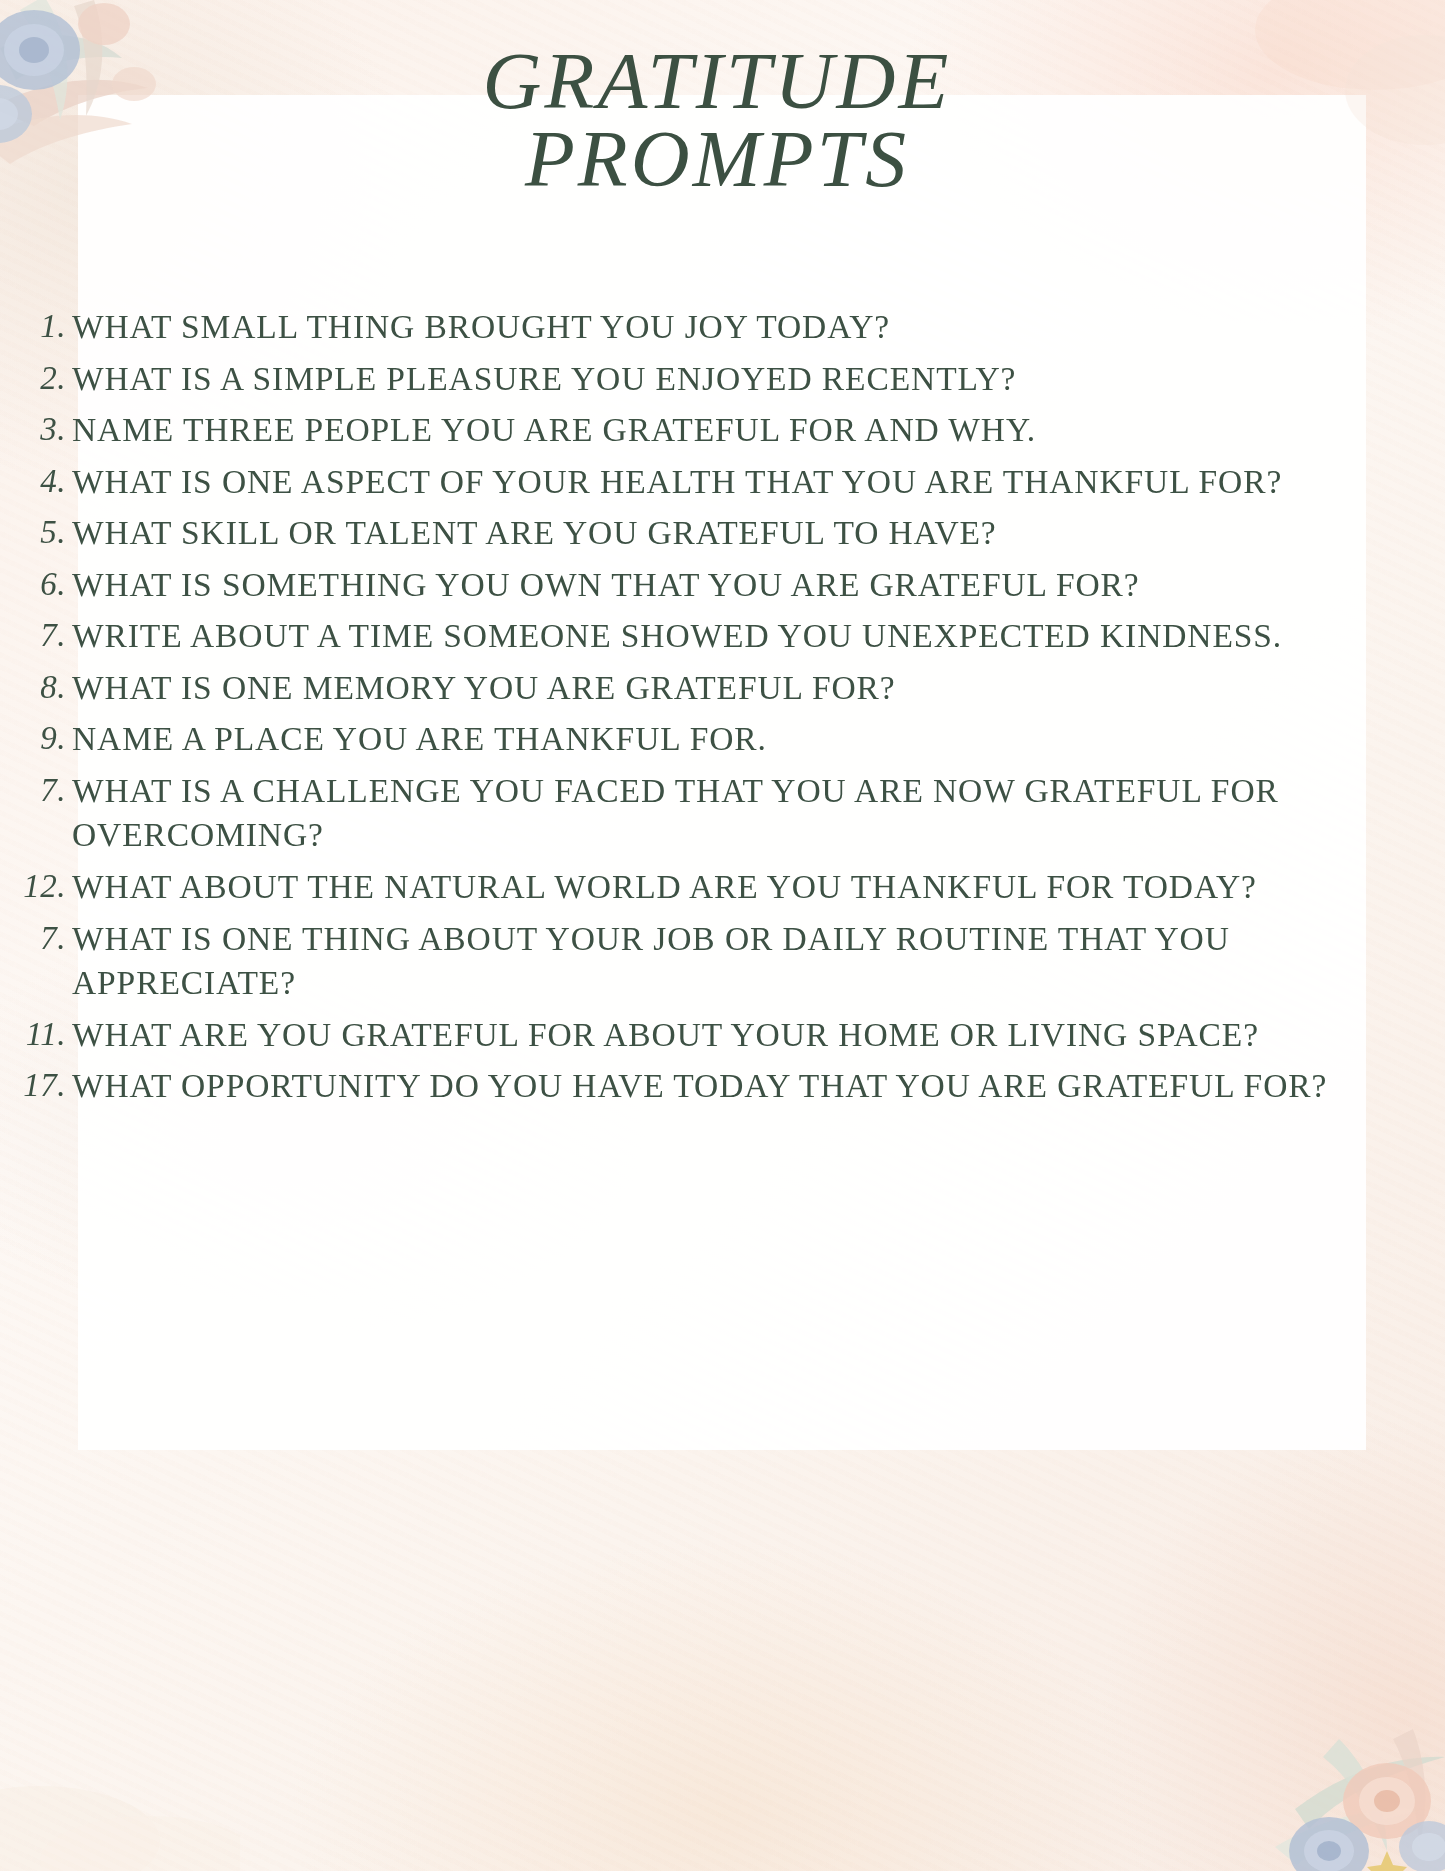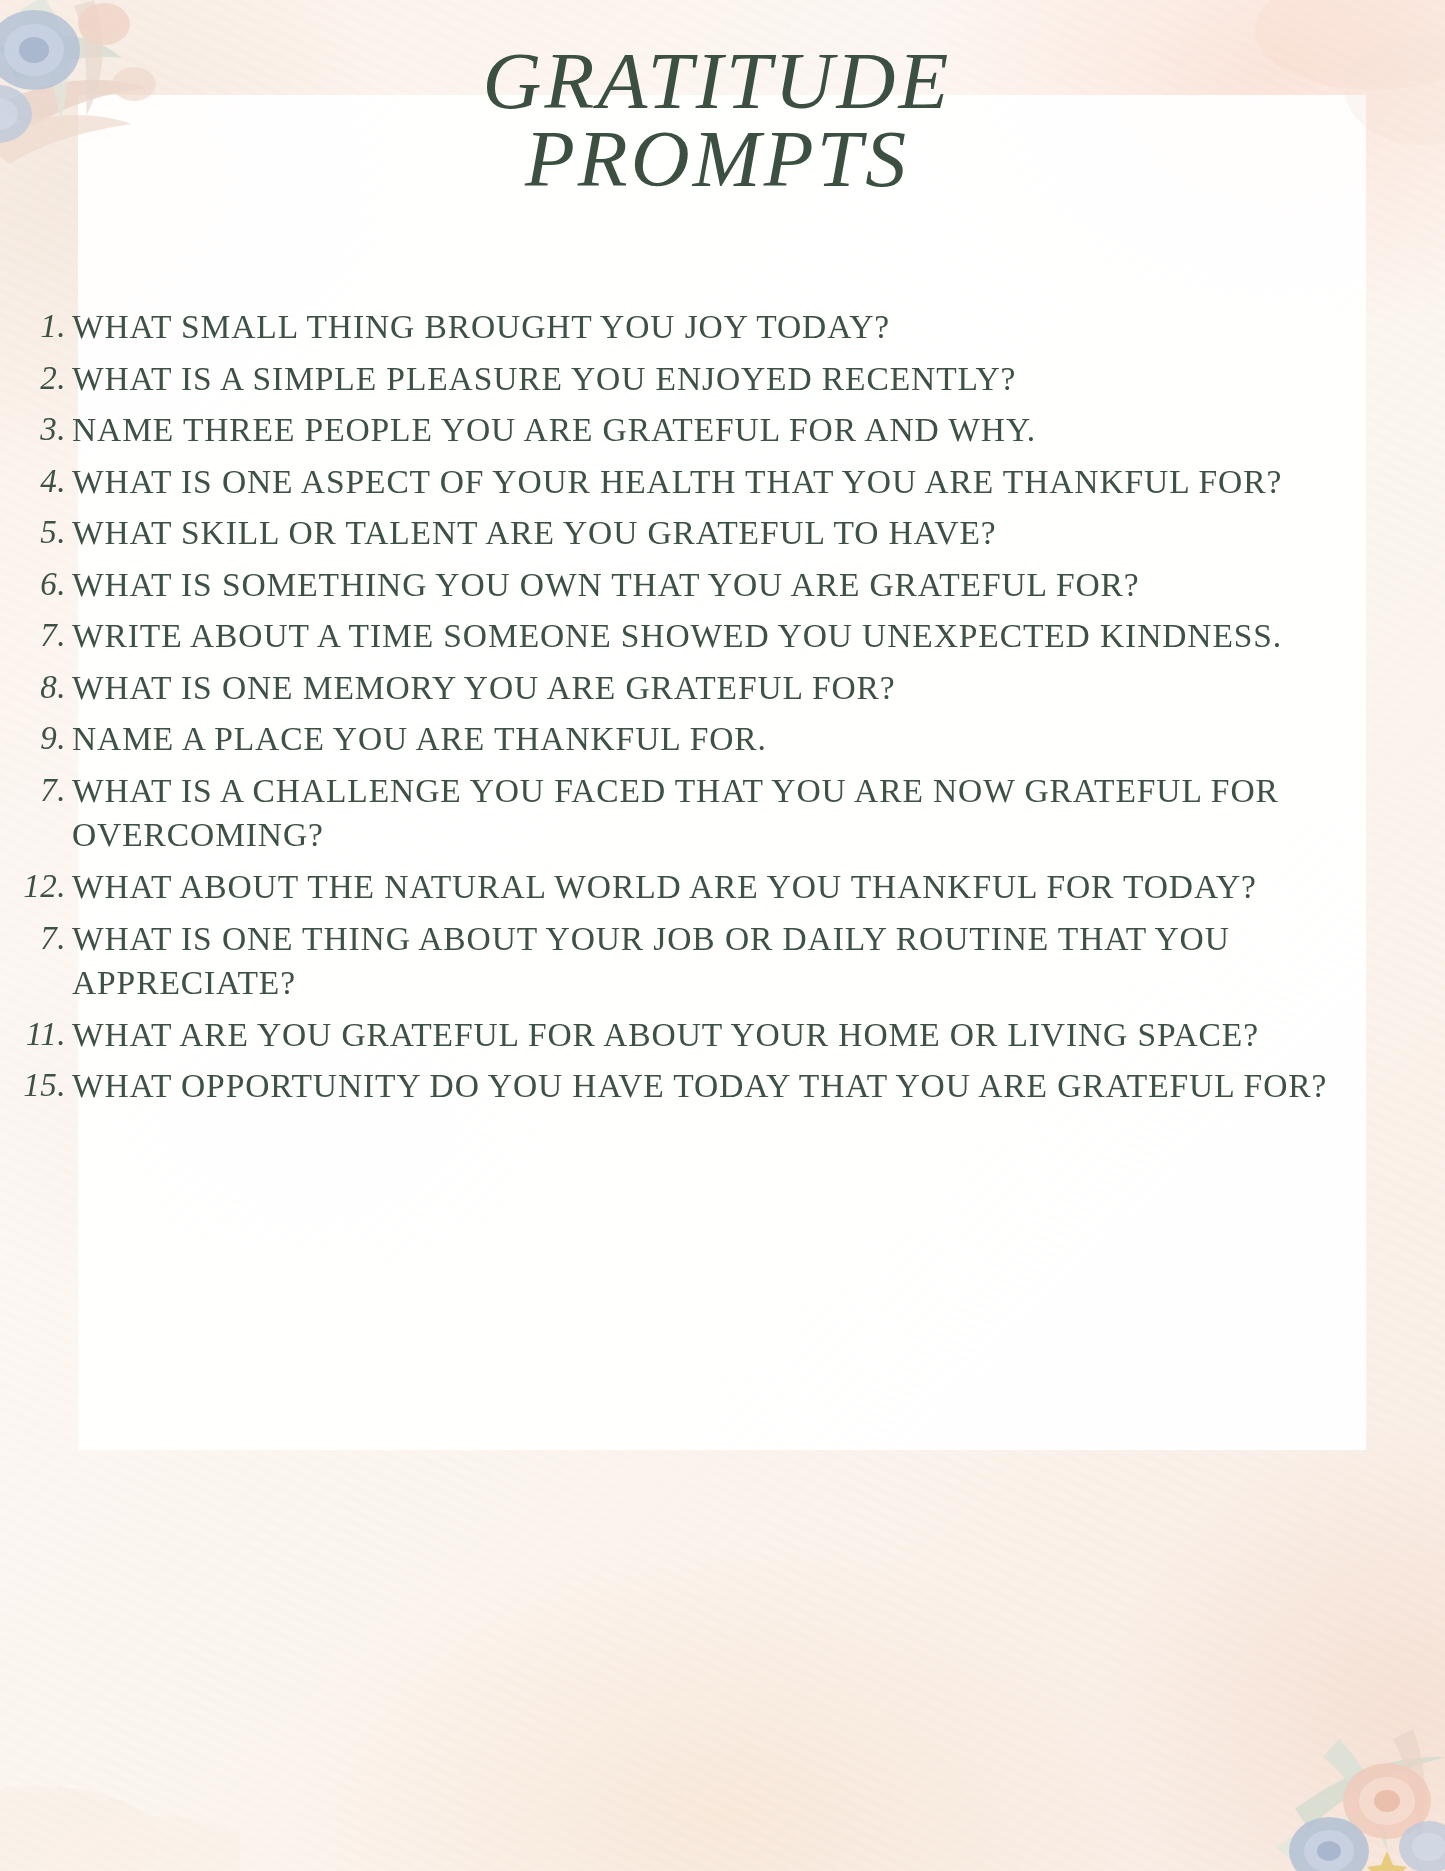--- a/index.html
+++ b/index.html
@@ -220,16 +220,16 @@
     </li>
     <li class="item">
       <span class="num">7.</span>
       <span class="text">What is one thing about your job or daily routine that you appreciate?</span>
     </li>
     <li class="item">
       <span class="num">11.</span>
       <span class="text">What are you grateful for about your home or living space?</span>
     </li>
     <li class="item">
-      <span class="num">15.</span>
+      <span class="num">17.</span>
       <span class="text">What opportunity do you have today that you are grateful for?</span>
     </li>
   </ul>
 
 </body></html>

